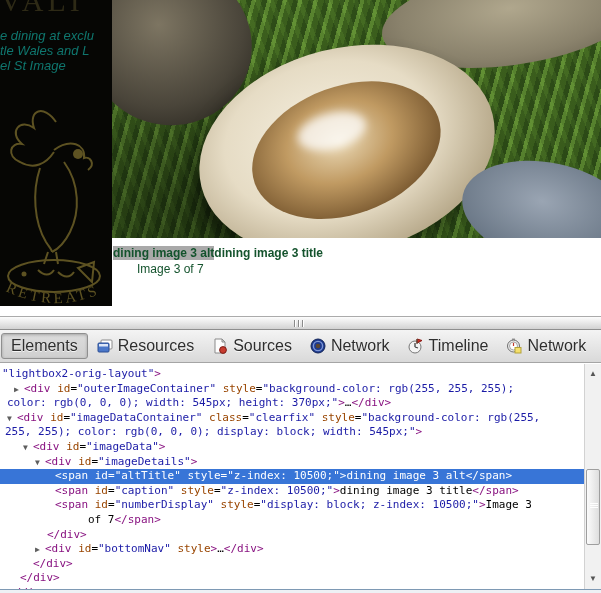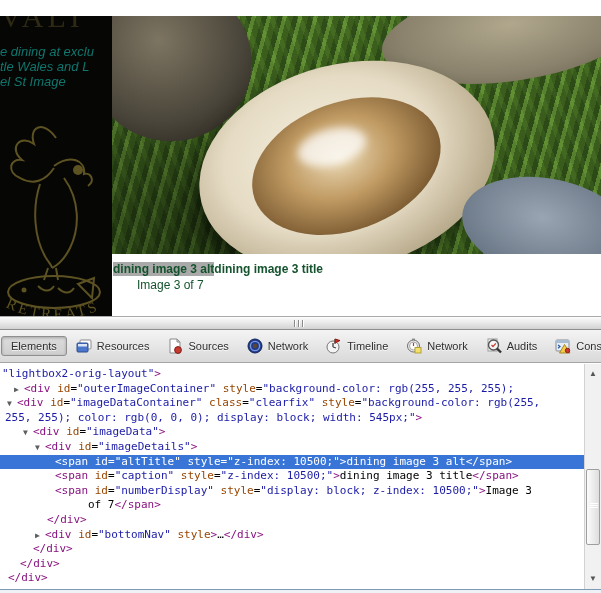--- a/index.html
+++ b/index.html
@@ -2,21 +2,21 @@
 <html><head>
 <meta charset="utf-8">
 <style>
   * { margin:0; padding:0; box-sizing:border-box; }
   html,body { width:601px; height:593px; overflow:hidden; background:#fff;
               font-family:"Liberation Sans", sans-serif; }
 
   .stage { position:relative; width:601px; height:593px; }
 
   
-  .page { position:absolute; top:16px; left:0; width:543px; height:316px; background:#fff; }
+  .page { position:absolute; top:0; left:0; width:543px; height:316px; background:#fff; }
 
   .sidebar { position:absolute; left:0; top:0; width:112px; height:306px;
              background:#060604; overflow:hidden; }
   .sidebar .big-frag { position:absolute; top:-16px; left:0; width:112px;
              font-family:"Liberation Serif", serif; font-size:30px; color:#2e2a16;
              letter-spacing:4px; white-space:nowrap; }
   .sidebar .txt { position:absolute; left:0; width:112px; color:#0f766e;
              font-size:13px; line-height:15px; white-space:nowrap;font-style:italic; }
   .t0 { top:28px; } .t1 { top:43px; } .t2 { top:58px; }
   .sidebar svg.logo { position:absolute; left:-6px; top:92px; }
@@ -58,21 +58,21 @@
   .splitter { position:relative; height:14px;
       background:linear-gradient(#fdfdfd,#d2d2d2);
       border-top:1px solid #ababab; border-bottom:1px solid #8e8e8e; }
   .grip { position:absolute; left:294px; top:3px; display:flex; gap:2px; }
   .grip i { display:block; width:2px; height:7px; background:#8a8a8a;
       border-right:1px solid #fff; }
 
   .toolbar { height:33px; background:linear-gradient(#f4f4f4,#d9d9d9);
       border-bottom:1px solid #a5a5a5; display:flex; align-items:center; }
   .tab { display:flex; align-items:center; gap:5px; padding:4px 9px;
-      font-size:11px; color:#2e2e2e; text-shadow:0 1px 0 rgba(255,255,255,.8);
+      font-size:16px; color:#2e2e2e; text-shadow:0 1px 0 rgba(255,255,255,.8);
       cursor:default; white-space:nowrap; }
   .tab.selected { border:1px solid #8f8f8f; border-radius:3px;
       background:linear-gradient(#dcdcdc,#cfcfcf);
       box-shadow:inset 0 1px 3px rgba(0,0,0,.25);
       margin-left:1px; padding:3px 9px; }
   .tab svg { display:block; }
 
   .code { position:absolute; top:48px; left:0; width:601px; bottom:4px;
       background:#fff; overflow:hidden;
       font-family:"DejaVu Sans Mono", monospace; font-size:11px; padding-top:3px; }
@@ -233,20 +233,21 @@
           <path d="M9.5 6.5 L15 15 L4.5 15 Z" fill="#f3cf46" stroke="#a8872a"></path>
           <circle cx="12.5" cy="12.5" r="2.2" fill="#d03a2c" stroke="#8c1f16"></circle>
         </svg>
         <span>Console</span>
       </div>
     </div>
 
     <div class="code">
         <div class="code-row" style="padding-left: 2px;"><span class="seg-v">"lightbox2-orig-layout"</span><span class="seg-t">&gt;</span></div>
         <div class="code-row" style="padding-left: 14px;"><span class="arrow">▶</span><span class="seg-t">&lt;div </span><span class="seg-a">id</span><span class="seg-p">=</span><span class="seg-v">"outerImageContainer"</span><span class="seg-p"> </span><span class="seg-a">style</span><span class="seg-p">=</span><span class="seg-v">"background-color: rgb(255, 255, 255);</span></div>
+        <div class="code-row" style="padding-left: 7px;"><span class="seg-v">color: rgb(0, 0, 0); width: 545px; height: 370px;"</span><span class="seg-t">&gt;</span><span class="seg-p">…</span><span class="seg-t">&lt;/div&gt;</span></div>
         <div class="code-row" style="padding-left: 7px;"><span class="arrow">▼</span><span class="seg-t">&lt;div </span><span class="seg-a">id</span><span class="seg-p">=</span><span class="seg-v">"imageDataContainer"</span><span class="seg-p"> </span><span class="seg-a">class</span><span class="seg-p">=</span><span class="seg-v">"clearfix"</span><span class="seg-p"> </span><span class="seg-a">style</span><span class="seg-p">=</span><span class="seg-v">"background-color: rgb(255,</span></div>
         <div class="code-row" style="padding-left: 5px;"><span class="seg-v">255, 255); color: rgb(0, 0, 0); display: block; width: 545px;"</span><span class="seg-t">&gt;</span></div>
         <div class="code-row" style="padding-left: 23px;"><span class="arrow">▼</span><span class="seg-t">&lt;div </span><span class="seg-a">id</span><span class="seg-p">=</span><span class="seg-v">"imageData"</span><span class="seg-t">&gt;</span></div>
         <div class="code-row" style="padding-left: 35px;"><span class="arrow">▼</span><span class="seg-t">&lt;div </span><span class="seg-a">id</span><span class="seg-p">=</span><span class="seg-v">"imageDetails"</span><span class="seg-t">&gt;</span></div>
         <div class="code-row selected" style="padding-left: 55px;"><span class="seg-t">&lt;span </span><span class="seg-a">id</span><span class="seg-p">=</span><span class="seg-v">"altTitle"</span><span class="seg-p"> </span><span class="seg-a">style</span><span class="seg-p">=</span><span class="seg-v">"z-index: 10500;"</span><span class="seg-t">&gt;</span><span class="seg-p">dining image 3 alt</span><span class="seg-t">&lt;/span&gt;</span></div>
         <div class="code-row" style="padding-left: 55px;"><span class="seg-t">&lt;span </span><span class="seg-a">id</span><span class="seg-p">=</span><span class="seg-v">"caption"</span><span class="seg-p"> </span><span class="seg-a">style</span><span class="seg-p">=</span><span class="seg-v">"z-index: 10500;"</span><span class="seg-t">&gt;</span><span class="seg-p">dining image 3 title</span><span class="seg-t">&lt;/span&gt;</span></div>
         <div class="code-row" style="padding-left: 55px;"><span class="seg-t">&lt;span </span><span class="seg-a">id</span><span class="seg-p">=</span><span class="seg-v">"numberDisplay"</span><span class="seg-p"> </span><span class="seg-a">style</span><span class="seg-p">=</span><span class="seg-v">"display: block; z-index: 10500;"</span><span class="seg-t">&gt;</span><span class="seg-p">Image 3</span></div>
         <div class="code-row" style="padding-left: 88px;"><span class="seg-p">of 7</span><span class="seg-t">&lt;/span&gt;</span></div>
         <div class="code-row" style="padding-left: 47px;"><span class="seg-t">&lt;/div&gt;</span></div>
         <div class="code-row" style="padding-left: 35px;"><span class="arrow">▶</span><span class="seg-t">&lt;div </span><span class="seg-a">id</span><span class="seg-p">=</span><span class="seg-v">"bottomNav"</span><span class="seg-p"> </span><span class="seg-a">style</span><span class="seg-t">&gt;</span><span class="seg-p">…</span><span class="seg-t">&lt;/div&gt;</span></div>

